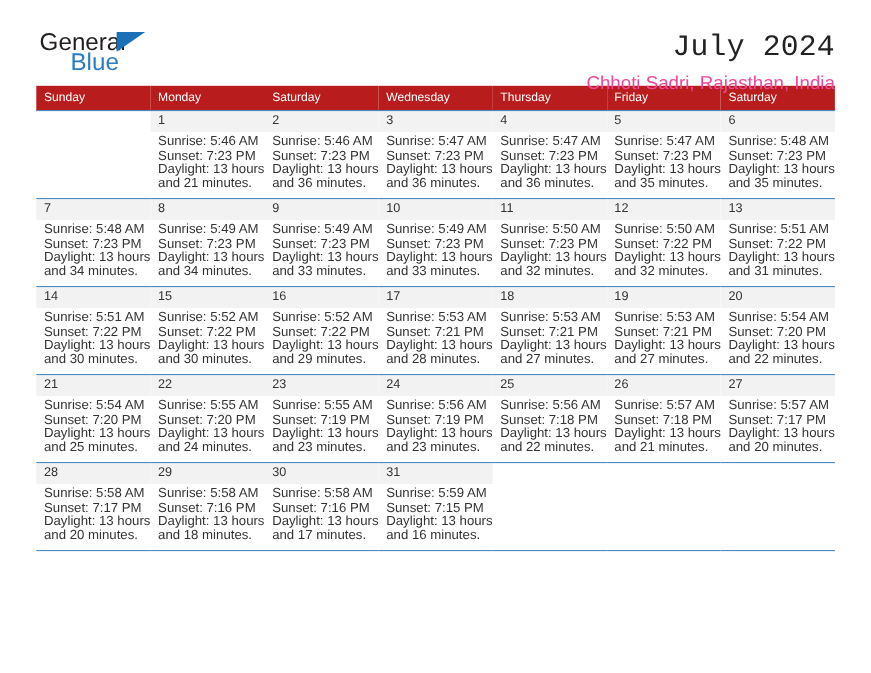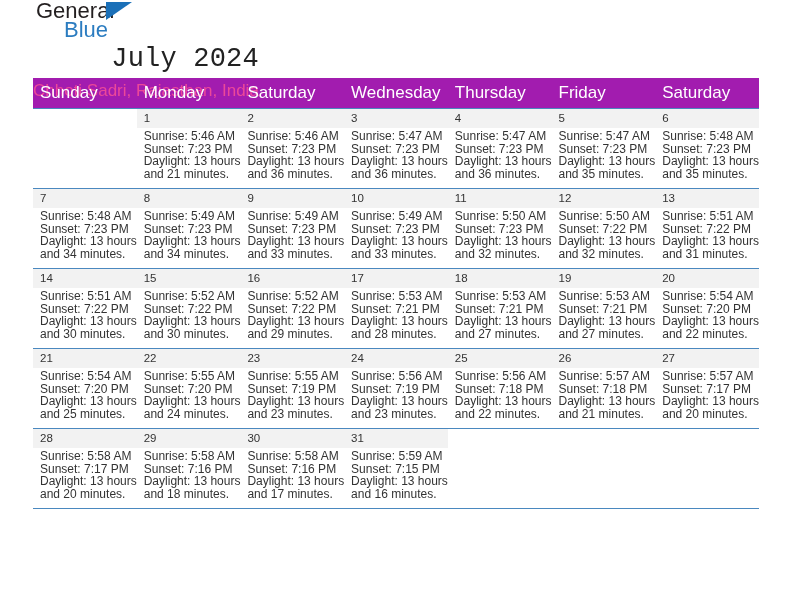--- a/index.html
+++ b/index.html
@@ -19,25 +19,24 @@
     width: 792px;
     height: 612px;
     box-sizing: border-box;
     padding: 0 33px;
   }
 
   
   .header {
     display: flex;
     align-items: flex-start;
-    justify-content: center;
+    justify-content: space-between;
     padding-top: 26px;
     height: 72px;
     box-sizing: border-box;
-    flex-direction: column;
   }
   .logo {
     position: relative;
     width: 160px;
     height: 52px;
     padding-left: 3px;
   }
   .logo-general {
     font-size: 22px;
     color: #231f20;
@@ -83,23 +82,23 @@
   }
 
   
   .calendar {
     width: 726px;
     border-collapse: collapse;
     table-layout: fixed;
     margin-top: 6px;
   }
   .calendar th {
-    background: #a21caf;
+    background: #b91c1c;
     color: #ffffff;
-    font-size: 17px;
+    font-size: 11px;
     font-weight: normal;
     text-align: left;
     padding: 5px 0 5px 7px;
     height: 11px;
     border: none;
   }
   .calendar td {
     vertical-align: top;
     height: 79px;
     padding: 0;

